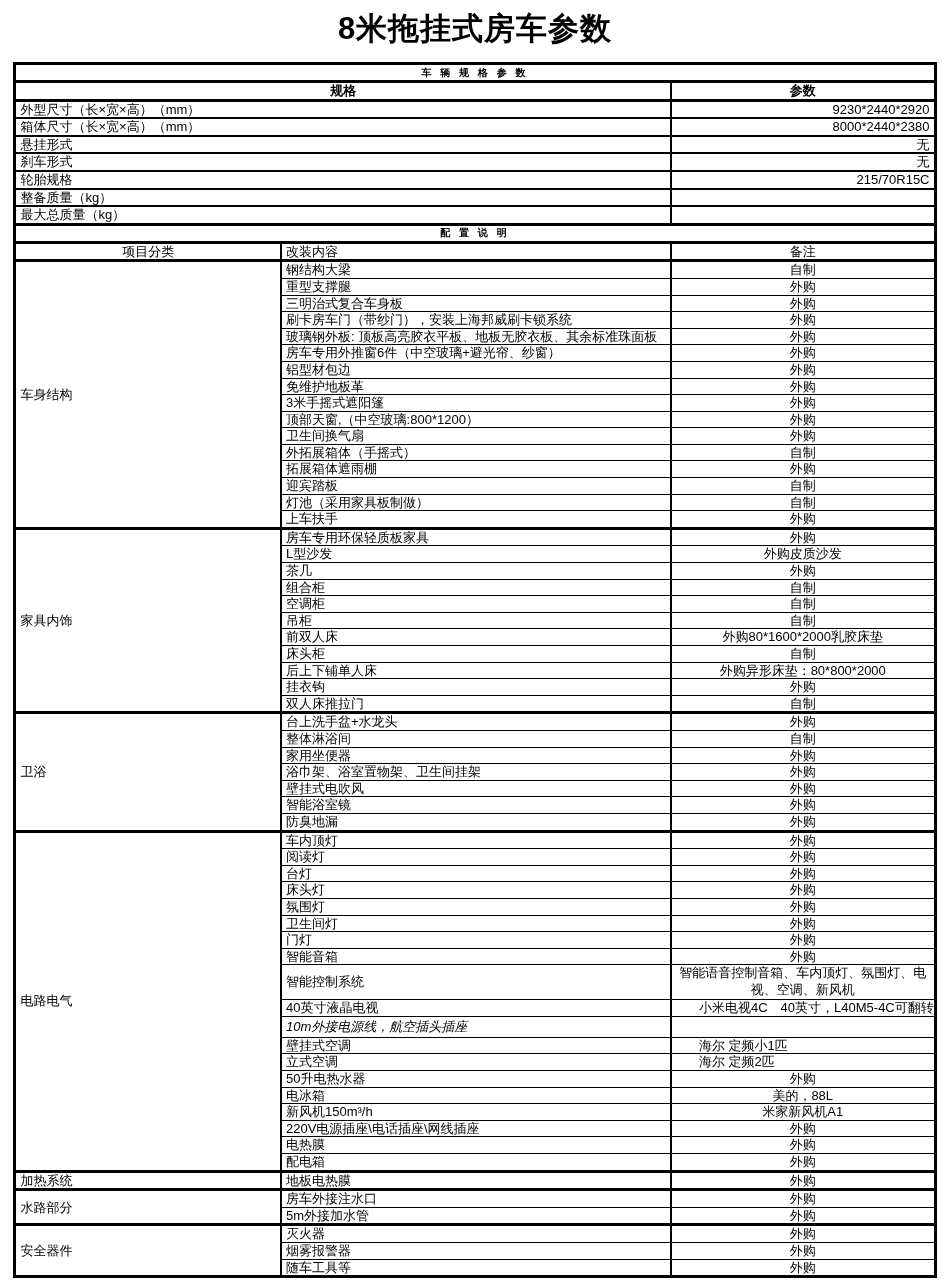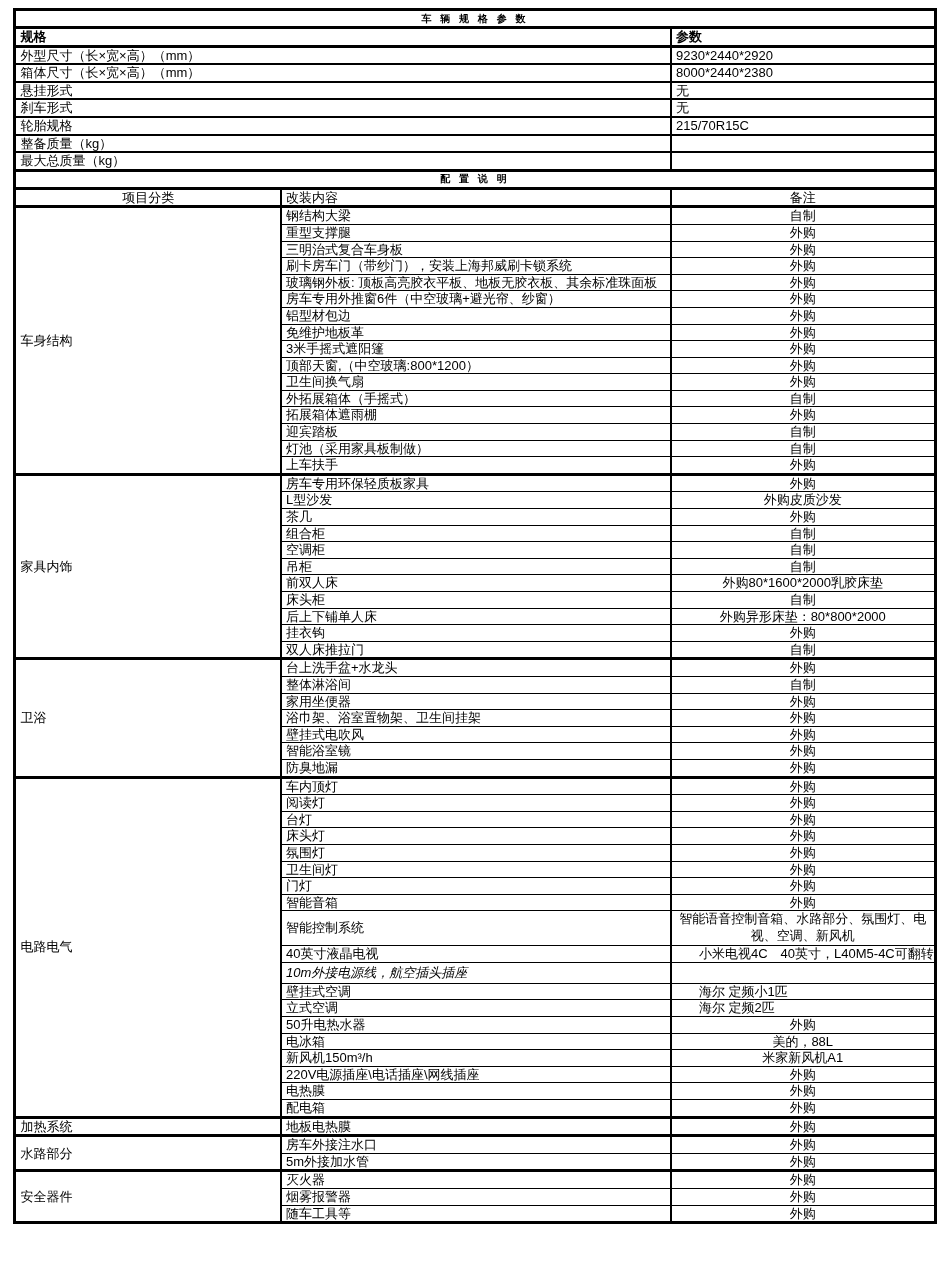--- a/index.html
+++ b/index.html
@@ -48,42 +48,44 @@
     font-weight: bold;
     text-align: center;
     font-size: 10px;
     letter-spacing: 3px;
     border-top: 3px solid #000;
     border-bottom: 3px solid #000;
   }
   
   td.col-head {
     font-weight: bold;
+    text-align: center;
     border-bottom: 3px solid #000;
   }
   td.spec-label { text-align: left; }
-  td.spec-value { text-align: left; }
+  td.spec-value { text-align: right; }
   
   td.cfg-head-center { text-align: center; border-bottom: 3px solid #000; }
   td.cfg-head-left   { text-align: left;   border-bottom: 3px solid #000; }
   
   tr.cfg-row td { border-top: 1px solid #000; border-bottom: 1px solid #000; }
   tr.grp-start > td { border-top: 3px solid #000 !important; }
   td.cat { text-align: left; }
   td.content { text-align: left; }
   td.note { text-align: center; }
   td.note.left { text-align: left; padding-left: 27px; }
   tr.tall td { height: 34px; }
   tr.tall td.note { white-space: normal; line-height: 1.3; }
   tr.roomy td { height: 20px; font-style: italic; }
 </style>
 </head>
 <body>
 
 <div class="page">
+  <h1 class="title">8米拖挂式房车参数</h1>
   <table class="param-table">
     <colgroup>
       <col class="c1">
         <col class="c2">
         <col class="c3">
     </colgroup>
     <tbody id="table-body">
         <tr>
           <td class="sec-head" colspan="3">车 辆 规 格 参 数</td>
         </tr>
@@ -294,21 +296,21 @@
         <tr class="cfg-row">
           <td class="content">门灯</td>
           <td class="note">外购</td>
         </tr>
         <tr class="cfg-row">
           <td class="content">智能音箱</td>
           <td class="note">外购</td>
         </tr>
         <tr class="cfg-row tall">
           <td class="content">智能控制系统</td>
-          <td class="note">智能语音控制音箱、水路部分、氛围灯、电视、空调、新风机</td>
+          <td class="note">智能语音控制音箱、车内顶灯、氛围灯、电视、空调、新风机</td>
         </tr>
         <tr class="cfg-row">
           <td class="content">40英寸液晶电视</td>
           <td class="note left">小米电视4C　40英寸，L40M5-4C可翻转</td>
         </tr>
         <tr class="cfg-row roomy">
           <td class="content">10m外接电源线，航空插头插座</td>
           <td class="note"></td>
         </tr>
         <tr class="cfg-row">

